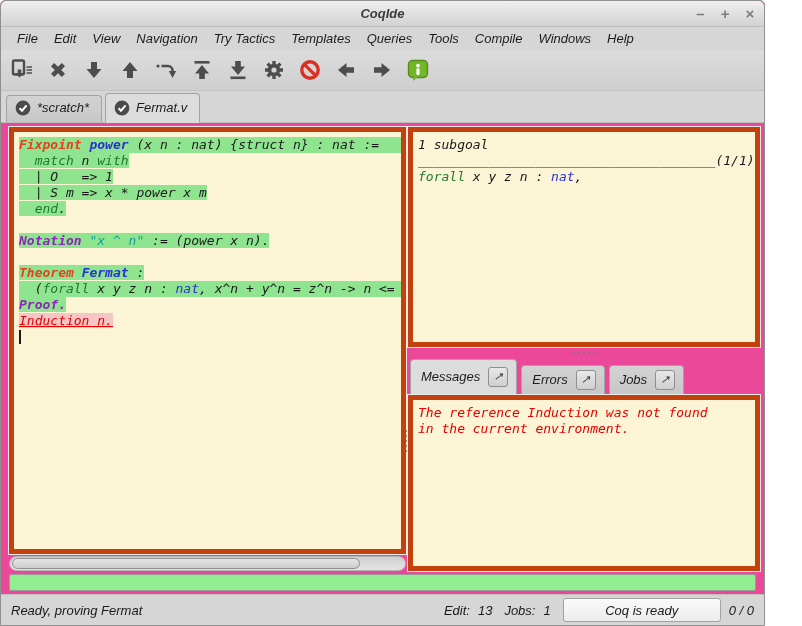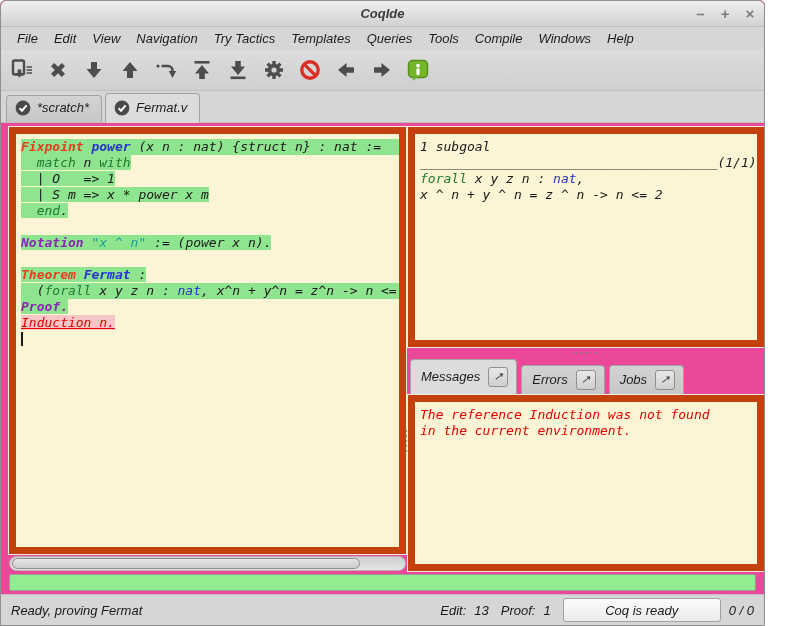--- a/index.html
+++ b/index.html
@@ -29,21 +29,21 @@
            border-bottom:1px solid #bcbcbc; background:#d6d6d6; }
   .tab{ display:flex; align-items:center; gap:6px; padding:5px 12px 6px 8px;
         border:1px solid #a3a3a3; border-bottom:none; border-radius:4px 4px 0 0;
         font-size:13px; color:#1c1c1c;margin-top:23px; }
   .tab.inactive{ background:linear-gradient(#d3d3d3,#c7c7c7); margin-bottom:0; padding-top:4px; }
   .tab.active{ background:#dcdcdc; padding-top:6px; margin-bottom:-1px; border-bottom:1px solid #dcdcdc; }
 
   
   .main{ height:450px; display:flex; padding:4px 8px 0 8px; }
   .left-col{ width:397px; display:flex; flex-direction:column; }
-  .pane{ background:#fbf4d5; border:7px solid #c2410c; box-shadow:0 0 0 1px #e9e9e9; overflow:hidden; }
+  .pane{ background:#fbf4d5; border:5px solid #c2410c; box-shadow:0 0 0 1px #e9e9e9; overflow:hidden; }
   .editor{ flex:1; }
   .code{ font-family:"DejaVu Sans Mono", monospace; font-size:13px; line-height:16px;
          padding:5px 0 0 5px; white-space:pre; color:#1a1a1a; }
   .code-line{ height:16px; white-space:pre; width:fit-content; min-width:1px; }
   .line-hl-ok{ background:#8fe58f; min-width:388px; }
   .hl-ok{ background:#8fe58f; }
   .hl-err{ background:#f6c6c6; }
   .tok-kw1{ color:#e5401f; font-weight:bold; }
   .tok-kw2{ color:#2733cc; font-weight:bold; }
   .tok-kw2n{ color:#2733cc; }
@@ -238,21 +238,21 @@
           <i></i>
           <i></i>
           <i></i>
           <i></i>
           <i></i>
         </div>
     </div>
 
     <div class="right-col">
       <div class="pane goal">
-        <div class="code"><div class="code-line"><span>1 subgoal</span></div><div class="code-line"><span>______________________________________(1/1)</span></div><div class="code-line"><span class="tok-kw4">forall</span><span> x y z n : </span><span class="tok-kw2n">nat</span><span>,</span></div><div class="code-line"><span>x ^ n + y ^ n = z ^ n -&gt; n &lt;= 2</span></div></div>
+        <div class="code"><div class="code-line"><span>1 subgoal</span></div><div class="code-line"><span>______________________________________(1/1)</span></div><div class="code-line"><span class="tok-kw4">forall</span><span> x y z n : </span><span class="tok-kw2n">nat</span><span>,</span></div></div>
       </div>
       <div class="hsplit">
         <div class="hdots">
             <i></i>
             <i></i>
             <i></i>
             <i></i>
             <i></i>
           </div>
       </div>
@@ -284,21 +284,21 @@
 
   <div class="progress-wrap">
     <div class="progress"></div>
   </div>
 
   <div class="statusbar">
     <span class="status-left">Ready, proving Fermat</span>
     <div class="status-right">
       <span class="lc-label">Edit:</span>
       <span class="lc-val">13</span>
-      <span class="lc-label">Proof:</span>
+      <span class="lc-label">Jobs:</span>
       <span class="lc-val">1</span>
       <div class="coq-state-btn">
         <span>Coq is ready</span>
       </div>
       <span>0 / 0</span>
     </div>
   </div>
 
 </div>
 

